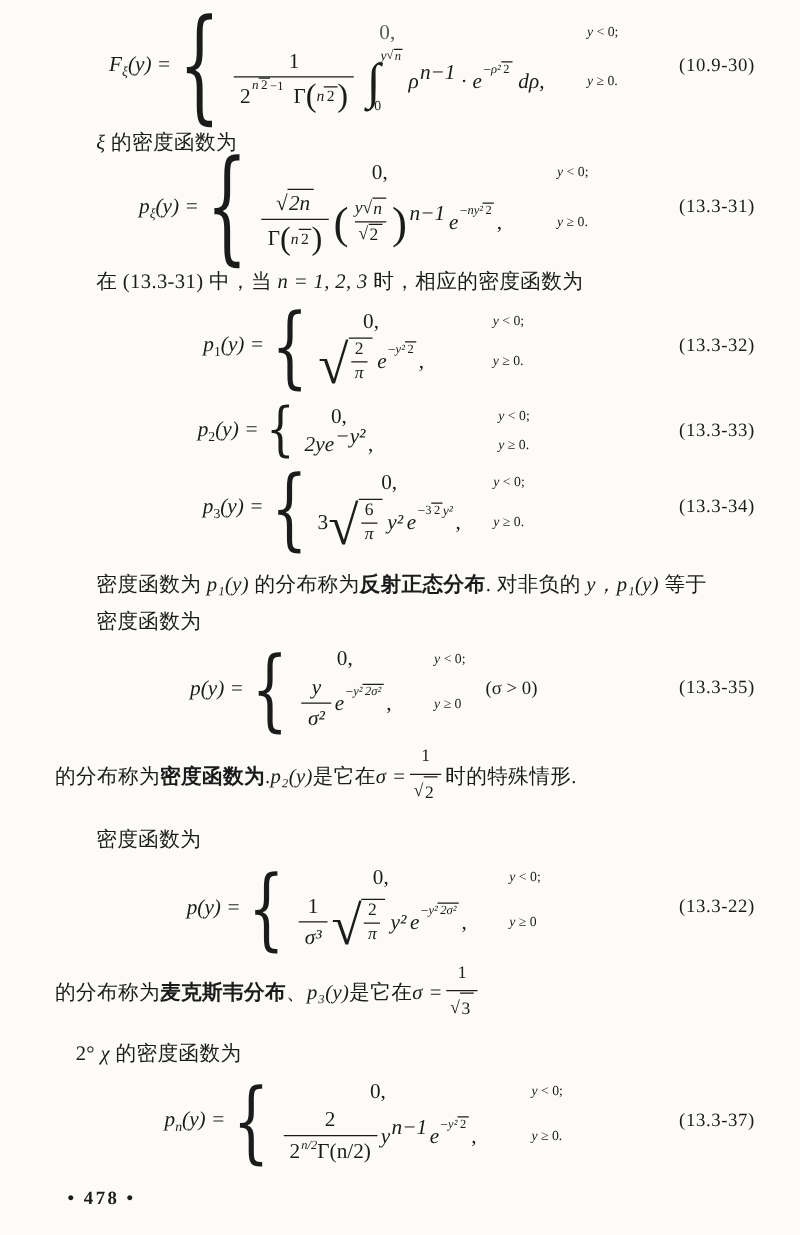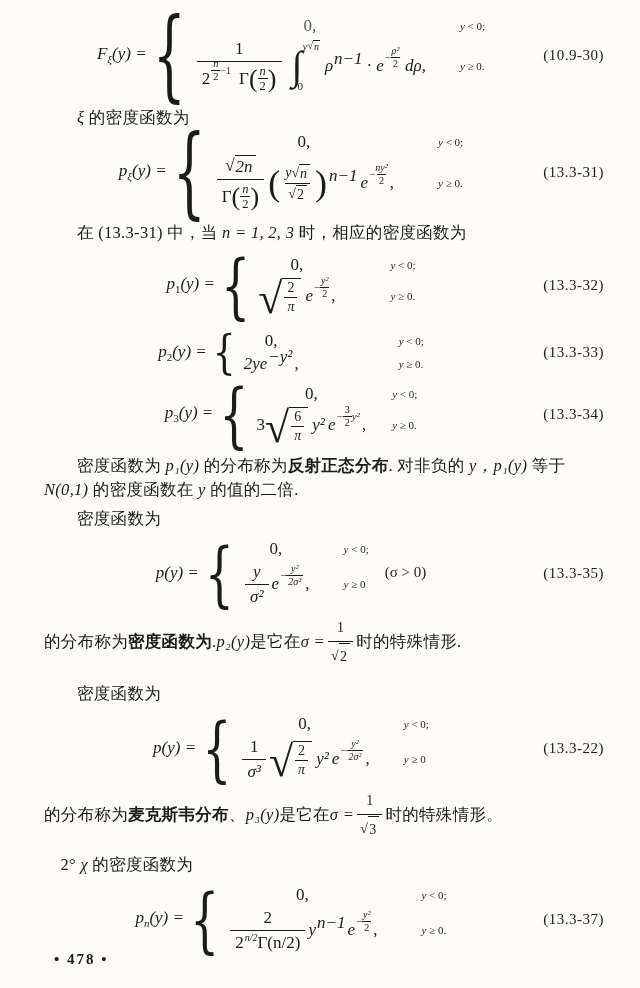--- a/index.html
+++ b/index.html
@@ -33,21 +33,21 @@
   .zero-cell { text-align:center; font-style:normal; }
   .cond { font-size:11px; white-space:nowrap; font-style:normal; }
   .expr { display:flex; align-items:center; white-space:nowrap; }
   
   .frac { display:inline-flex; flex-direction:column; align-items:center; text-align:center; vertical-align:middle; margin:0 3px; }
   .frac > .num { padding:0 5px 2px; display:inline-flex; align-items:center; justify-content:center; }
   .frac > .den { border-top:1.5px solid #1b1b1b; padding:2px 5px 0; display:inline-flex; align-items:center; justify-content:center; white-space:nowrap; }
   .mfr { font-size:14px; margin:0 1px; }
   .mfr > .num { padding:0 3px 1px; }
   .mfr > .den { border-top:1px solid #1b1b1b; padding:1px 3px 0; }
-  .tfrac { display:inline-flex; flex-direction:column; align-items:center; font-size:10.5px; line-height:1.15; vertical-align:middle; }
+  .tfrac { display:inline-flex; flex-direction:row; align-items:center; font-size:10.5px; line-height:1.15; vertical-align:middle; }
   .tfrac .td { border-top:1px solid #1b1b1b; padding:0 2px; }
   .gfrac { font-size:12.5px; }
   
   .sqrt { display:inline-flex; align-items:center; }
   .rsign { font-style:normal; line-height:1; }
   .rbody { border-top:1.3px solid #1b1b1b; padding:1px 3px 0 1px; }
   .sqrt.lg .rsign { font-size:44px; line-height:34px; transform:translateY(3px); }
   .sqrt.sm .rsign, .sqrt.sm .rbody { font-size:14px; }
   .sqrt.sm .rbody { border-top-width:1px; }
   .sqrt.tiny { font-size:10px; }
@@ -83,21 +83,21 @@
   #eq35 { margin-top:8px; }
   #eq36 { margin-top:8px; }
   #eq37 { margin-top:8px; }
   #eq33 .cases { column-gap:100px; }
   #eq32 .cases { column-gap:55px; }
   #eq31 .cases { column-gap:44px; }
   #eq34 .cases { column-gap:26px; }
   #eq37 .cases { column-gap:44px; }
   .line-xi { margin-top:12px; }
   .line-n123 { margin-top:9px; }
-  .para-refl { margin-top:10px; }
+  .para-refl { margin-top:20px; }
   .line-da { margin-top:5px; }
   .line-ray { margin-top:9px; display:flex; align-items:center; white-space:nowrap; }
   .line-db { margin-top:13px; }
   .line-max { margin-top:7px; display:flex; align-items:center; white-space:nowrap; }
   .line-chi { margin-top:11px; }
   .footer { position:absolute; left:54px; bottom:20px; font-size:15px; font-weight:bold; letter-spacing:2px; }
 </style>
 </head>
 <body>
 
@@ -303,21 +303,20 @@
             </span>
             <span class="comma">,</span>
         </div>
         <div class="cond"><span class="math">y</span> <span>≥ 0.</span></div>
       </div>
     </div>
     <span class="eq-label">(13.3-34)</span>
   </div>
 
   <div class="cn tline indent2 para-refl"><span>密度函数为 </span><span class="math">p₁(y)</span><span> 的分布称为</span><span class="bold">反射正态分布</span><span>.  对非负的 </span><span class="math">y，</span><span class="math">p₁(y)</span><span> 等于</span></div>
-  <div class="cn tline"><span class="math">N(0,1)</span><span> 的密度函数在 </span><span class="math">y</span><span> 的值的二倍.</span></div>
 
   <div class="cn tline indent2 line-da"><span>密度函数为</span></div>
 
   <div class="eq" id="eq35">
     <div class="eq-main">
       <span class="lhs"><span class="math">p</span><span class="math">(y) =</span></span>
       <span class="brace md">{</span>
       <div class="cases">
         <div class="zero-cell">0,</div>
         <div class="cond"><span class="math">y</span> <span>&lt; 0;</span></div>
@@ -409,21 +408,20 @@
       <span class="math">σ = </span>
       <span class="frac inline-frac">
         <span class="num">1</span>
         <span class="den">
           <span class="sqrt sm">
             <span class="rsign">√</span>
             <span class="rbody">3</span>
           </span>
         </span>
       </span>
-      <span> 时的特殊情形。</span>
     </div>
 
   <div class="cn tline indent1 line-chi"><span>2° </span><span class="math">χ</span><span> 的密度函数为</span></div>
 
   <div class="eq" id="eq37">
     <div class="eq-main">
       <span class="lhs"><span class="math">p</span><span class="sub math">n</span><span class="math">(y) =</span></span>
       <span class="brace md">{</span>
       <div class="cases">
         <div class="zero-cell">0,</div>

